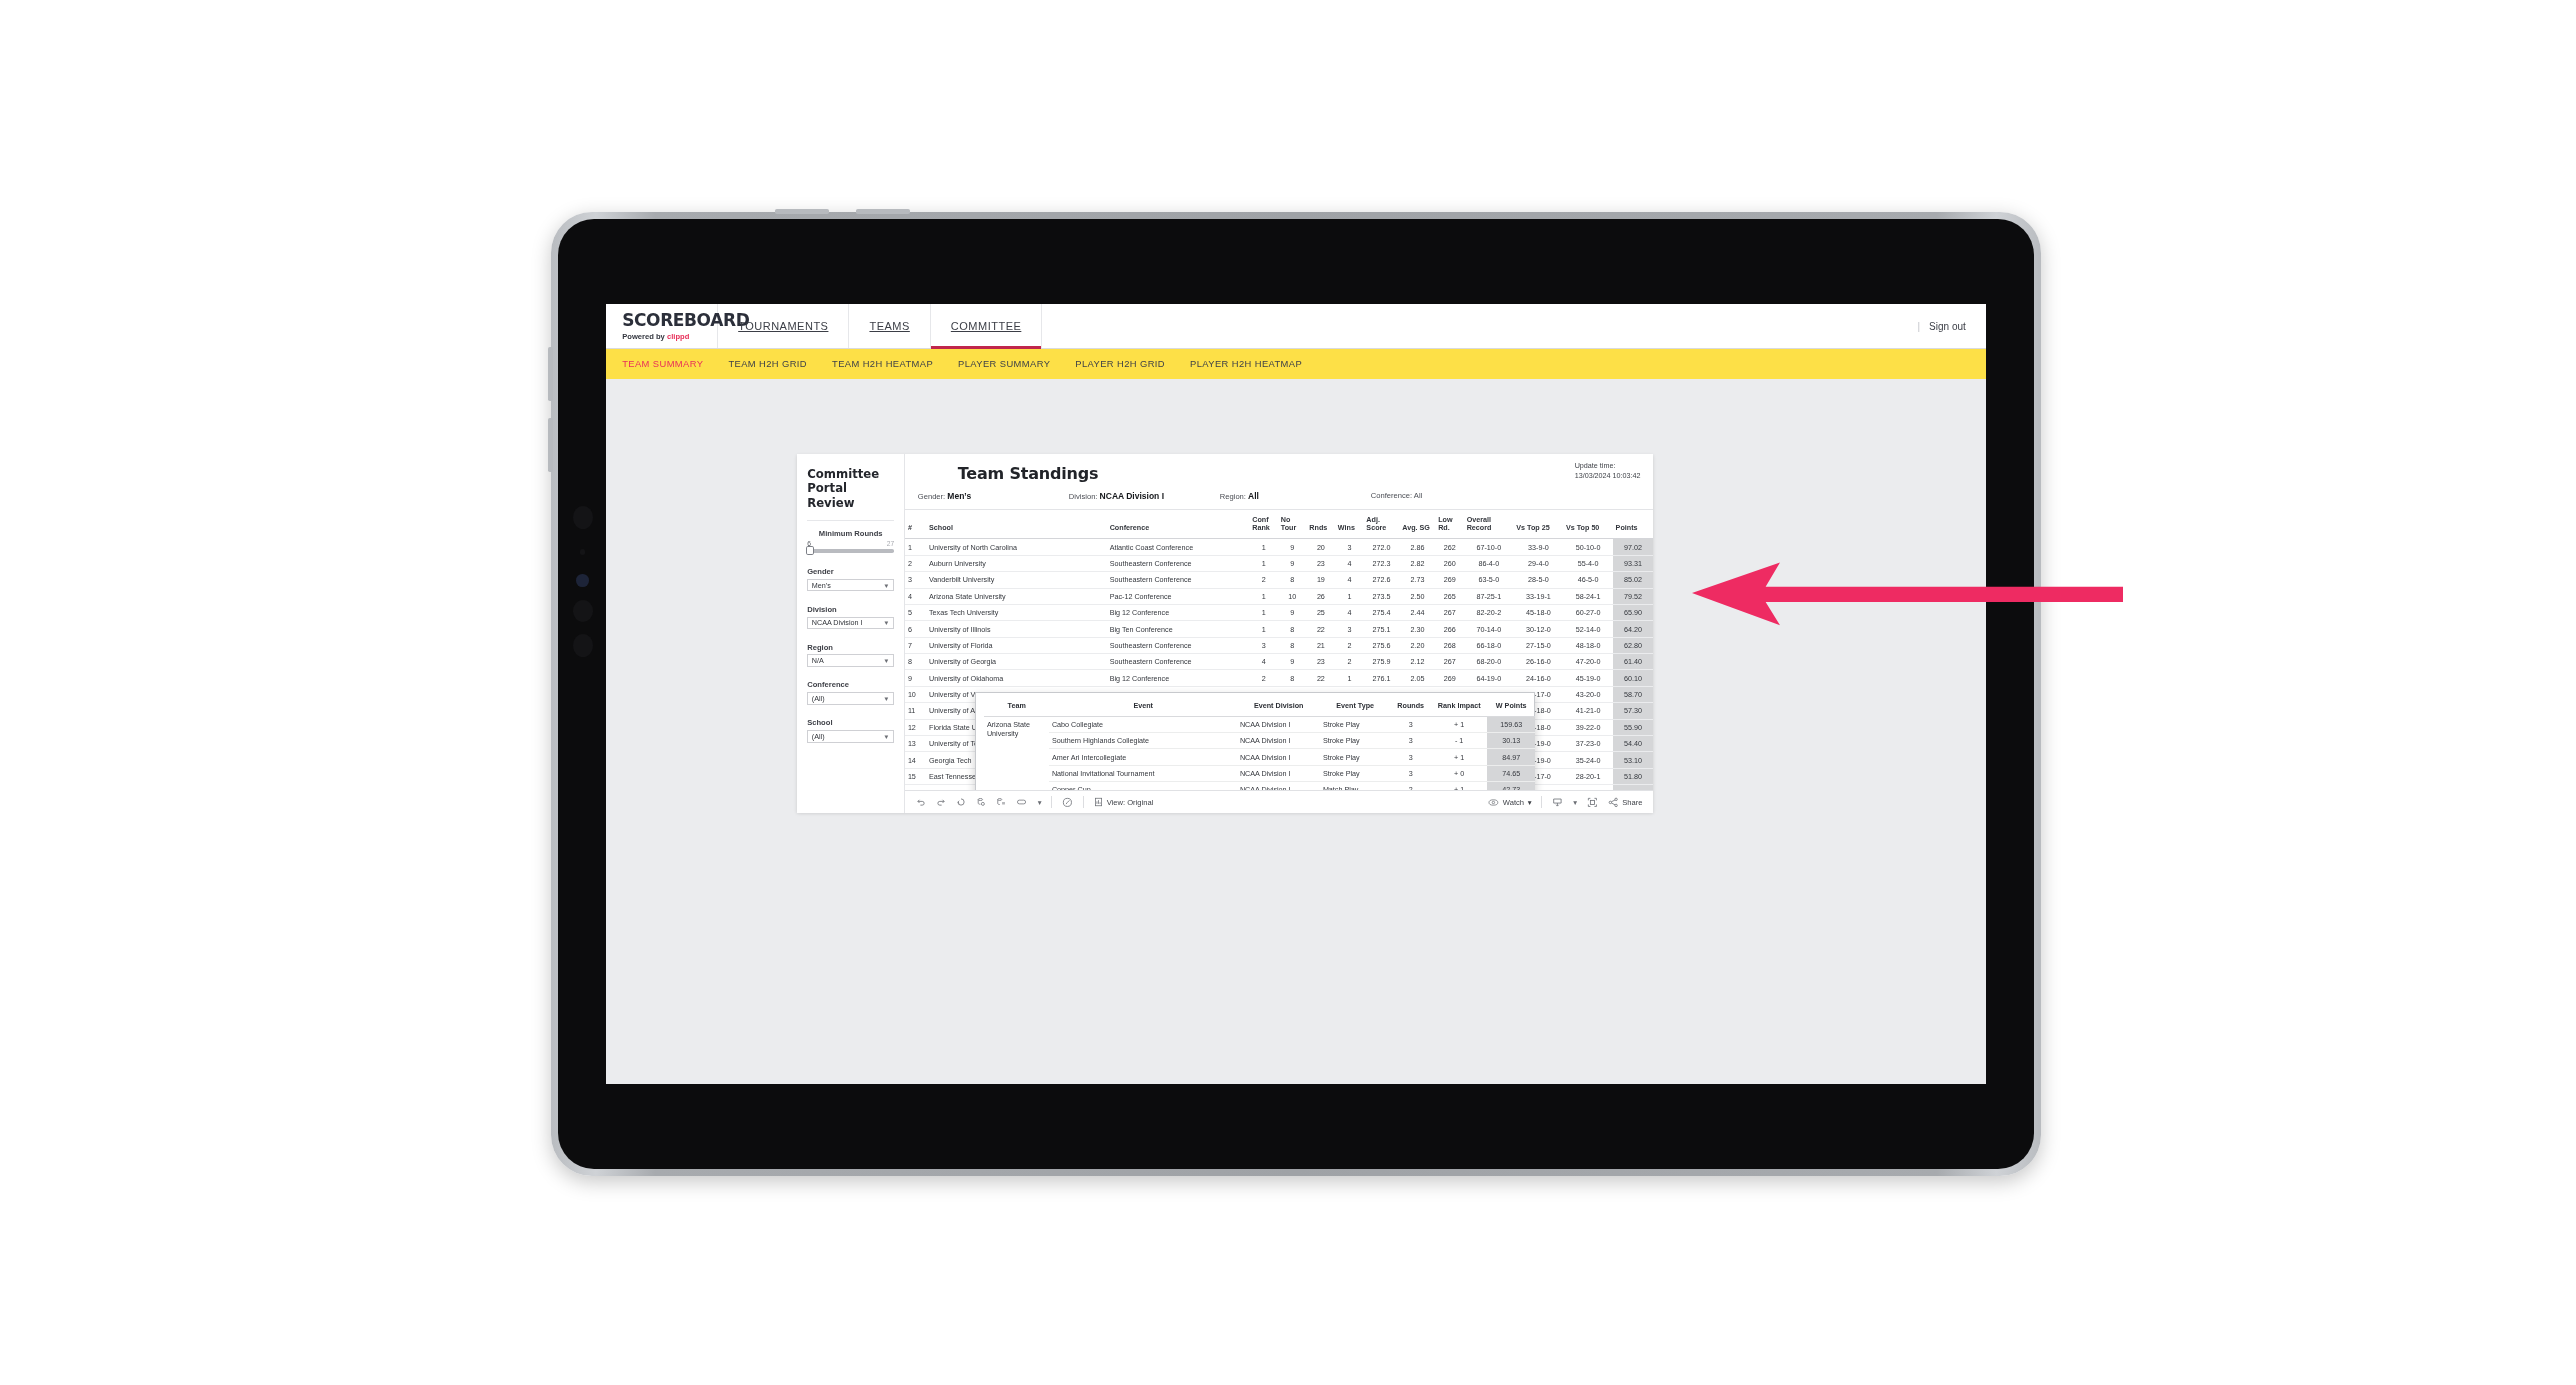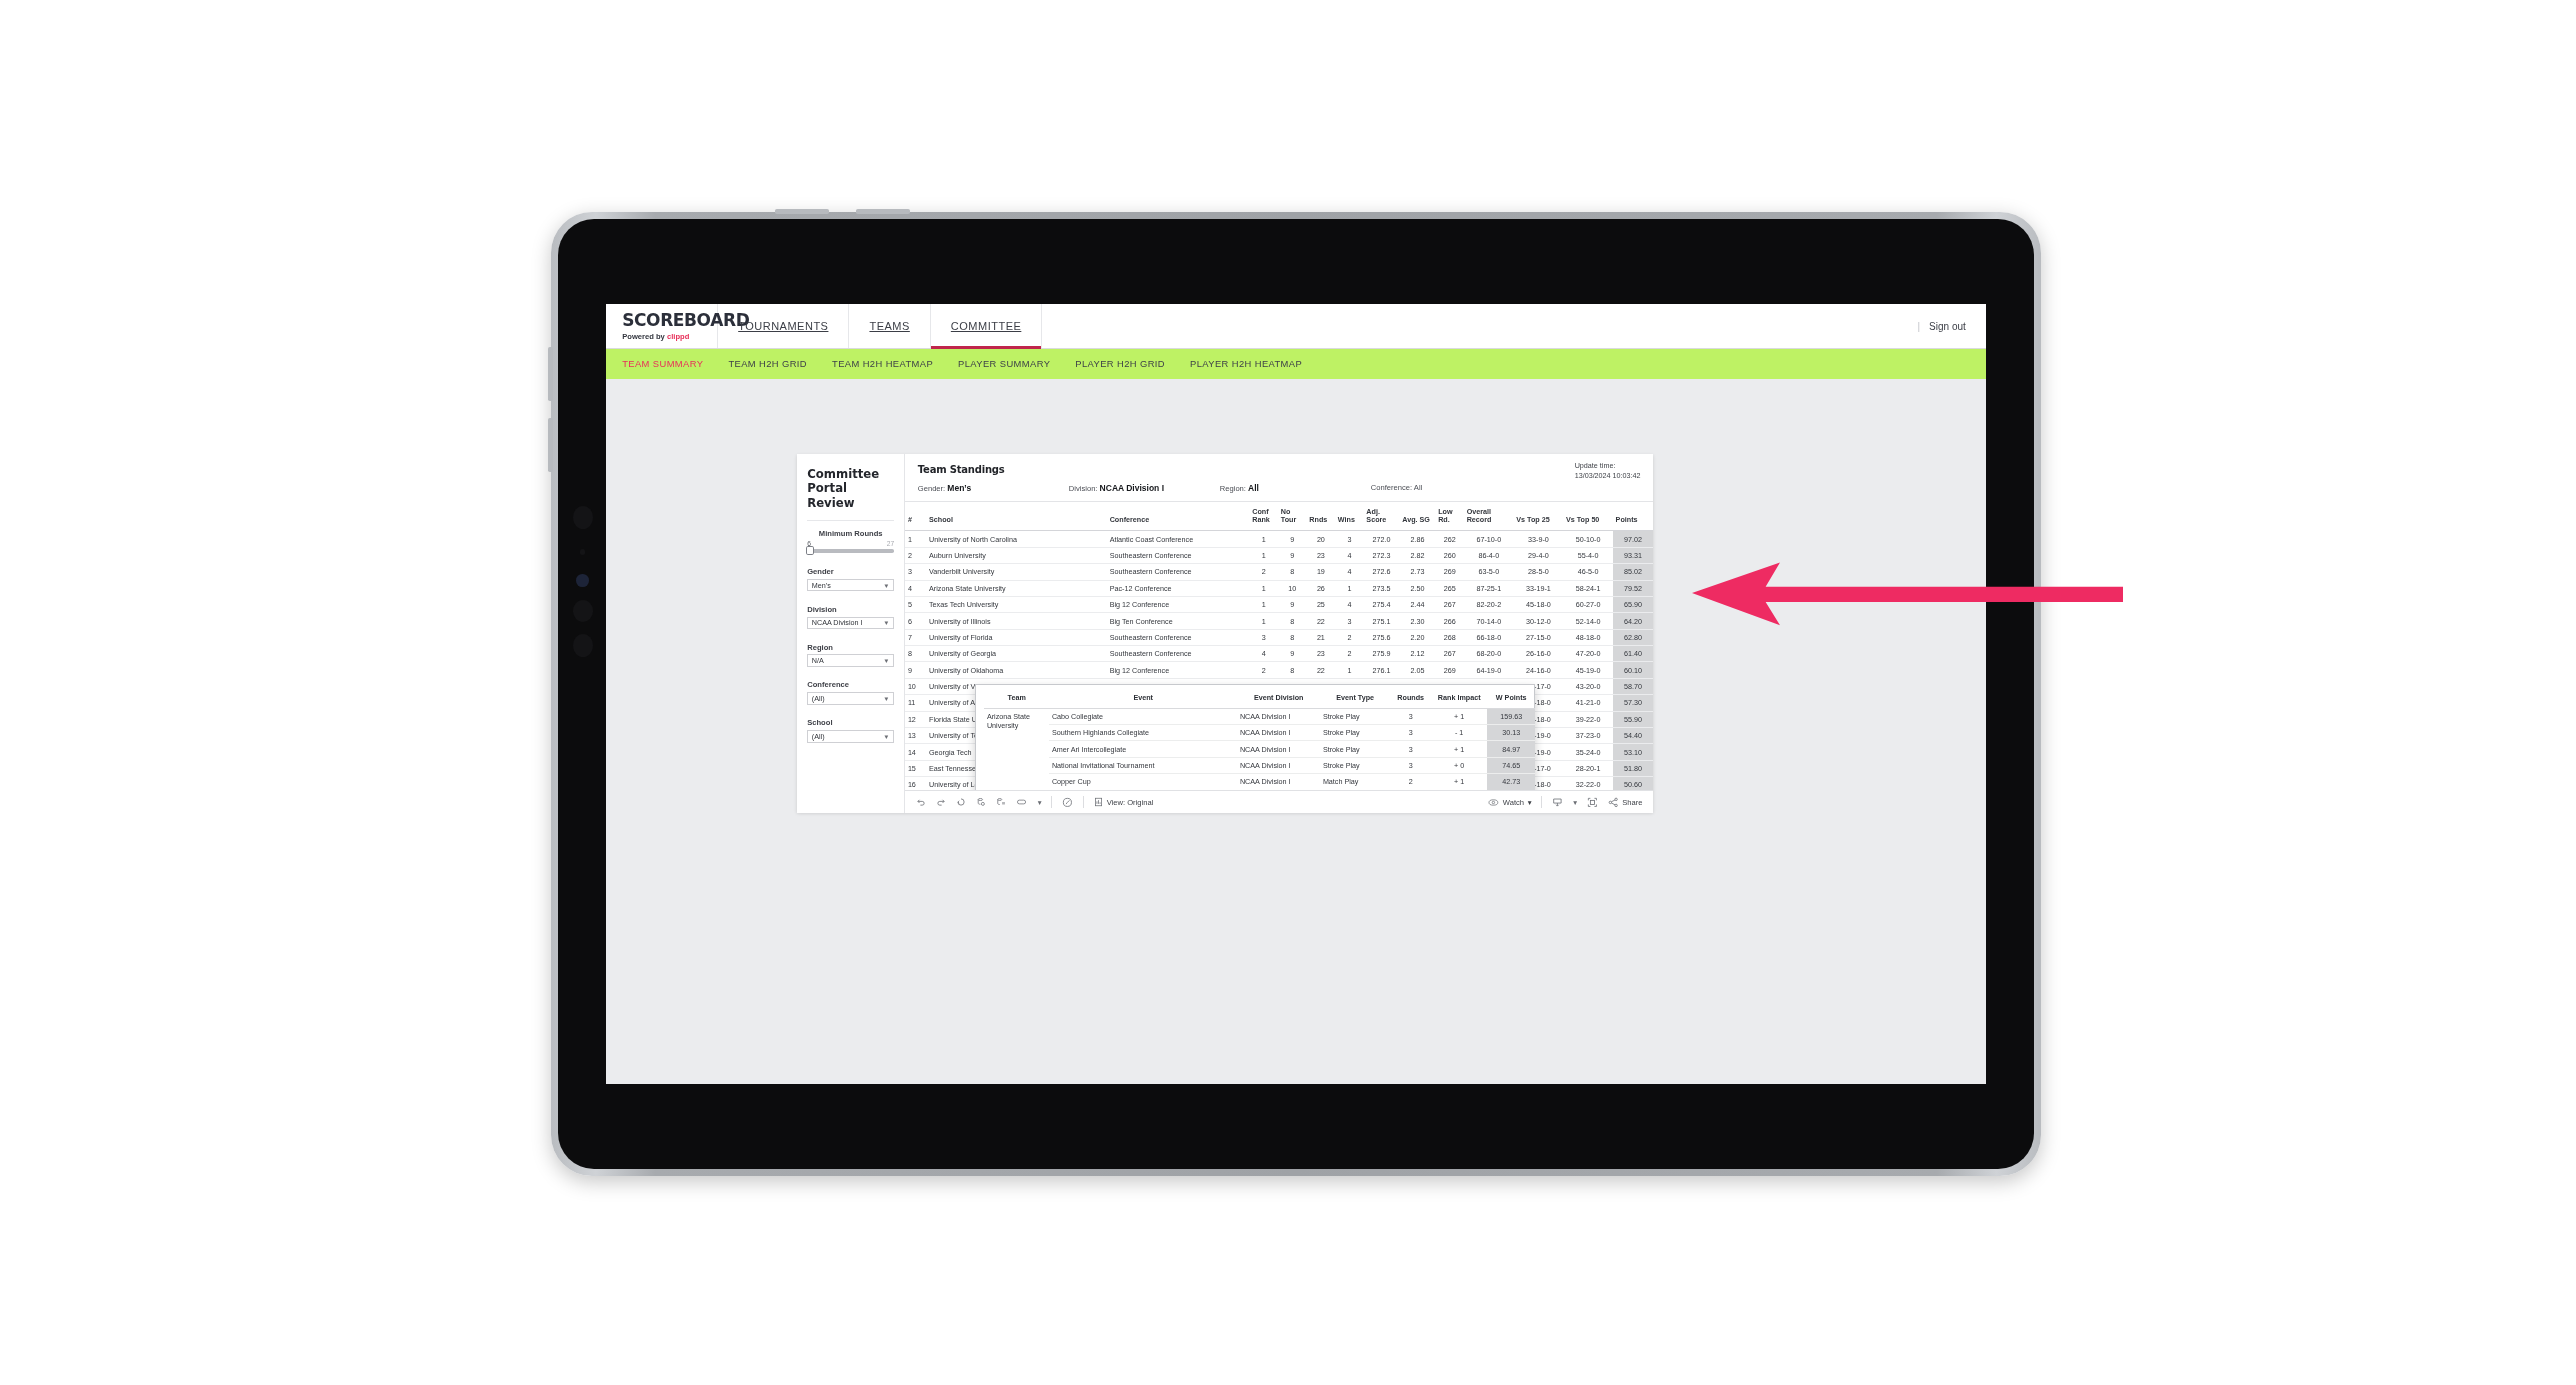--- a/index.html
+++ b/index.html
@@ -43,21 +43,21 @@
   .nav-item { display:flex; align-items:center; padding:0 20px; font-size:11px;
               letter-spacing:0.5px; color:#3b3e46; border-right:0.9px solid #e6e7ea;
               position:relative; cursor:pointer;text-decoration:underline; }
   .nav-item.active::after { content:""; position:absolute; left:0; right:0; bottom:-0.9px;
               height:2.7px; background:#c0264c; }
   .topbar-right { margin-left:auto; display:flex; align-items:center; padding-right:20px;
               font-size:10px; color:#3b3e46; gap:9px; }
   .topbar-right .sep { color:#c3c5ca; }
 
   
-  .subtabs { height:30.5px; background:#bef264; display:flex; align-items:center;
+  .subtabs { height:30.5px; background:#fde047; display:flex; align-items:center;
              padding-left:16px; gap:25px; border-bottom:0.9px solid #e0e1e4; }
   .subtab { font-size:9.4px; letter-spacing:0.4px; color:#3e4148; cursor:pointer; }
   .subtab.active { color:#e8305a; }
 
   
   .canvas { position:absolute; left:0; right:0; top:75px; bottom:0; background:#ebecee; }
   .viz {
     position:absolute; left:191px; top:75px; width:856px; height:359px;
     background:#fff; box-shadow:0 0.9px 3.6px rgba(0,0,0,.14);
     display:flex;
@@ -80,22 +80,22 @@
                  border:1.3px solid #7c7f86; border-radius:1.8px; background:#fff; }
   .fgroup { margin-bottom:13.5px; }
   .fselect { height:12.6px; border:0.9px solid #cfd0d4; background:#fff;
              display:flex; align-items:center; padding:0 3.6px; font-size:7.2px;
              color:#2f3238; cursor:pointer; }
   .fselect .caret { margin-left:auto; font-size:6.3px; color:#6d7076; }
 
   
   .main { flex:1; display:flex; flex-direction:column; min-width:0; position:relative; }
   .head { padding:10px 12.6px 8px 12.6px; border-bottom:0.9px solid #e3e4e7; position:relative; }
-  .head h1 { font-family:"DejaVu Sans", sans-serif; font-size:10px; font-weight:bold;
-             color:#222429; letter-spacing:-0.2px; }
+  .head h1 { font-family:"DejaVu Sans", sans-serif; font-size:16px; font-weight:bold;
+             color:#222429; letter-spacing:-0.2px;margin-left:40px; }
   .meta { display:flex; gap:16px; margin-top:8px; font-size:7.6px; color:#4a4d54; }
   .meta .cell { width:135px; }
   .meta b { color:#16181c; font-size:8.5px; }
   .uptime { position:absolute; right:12.6px; top:7px; font-size:7.2px;
             color:#3f4248; text-align:left; line-height:1.35; }
 
   
   .tbl { flex:1; overflow:hidden; position:relative; }
   table.stand { width:100%; border-collapse:collapse; table-layout:fixed; }
   table.stand th { font-size:7.2px; font-weight:bold; color:#33363c; text-align:left;

